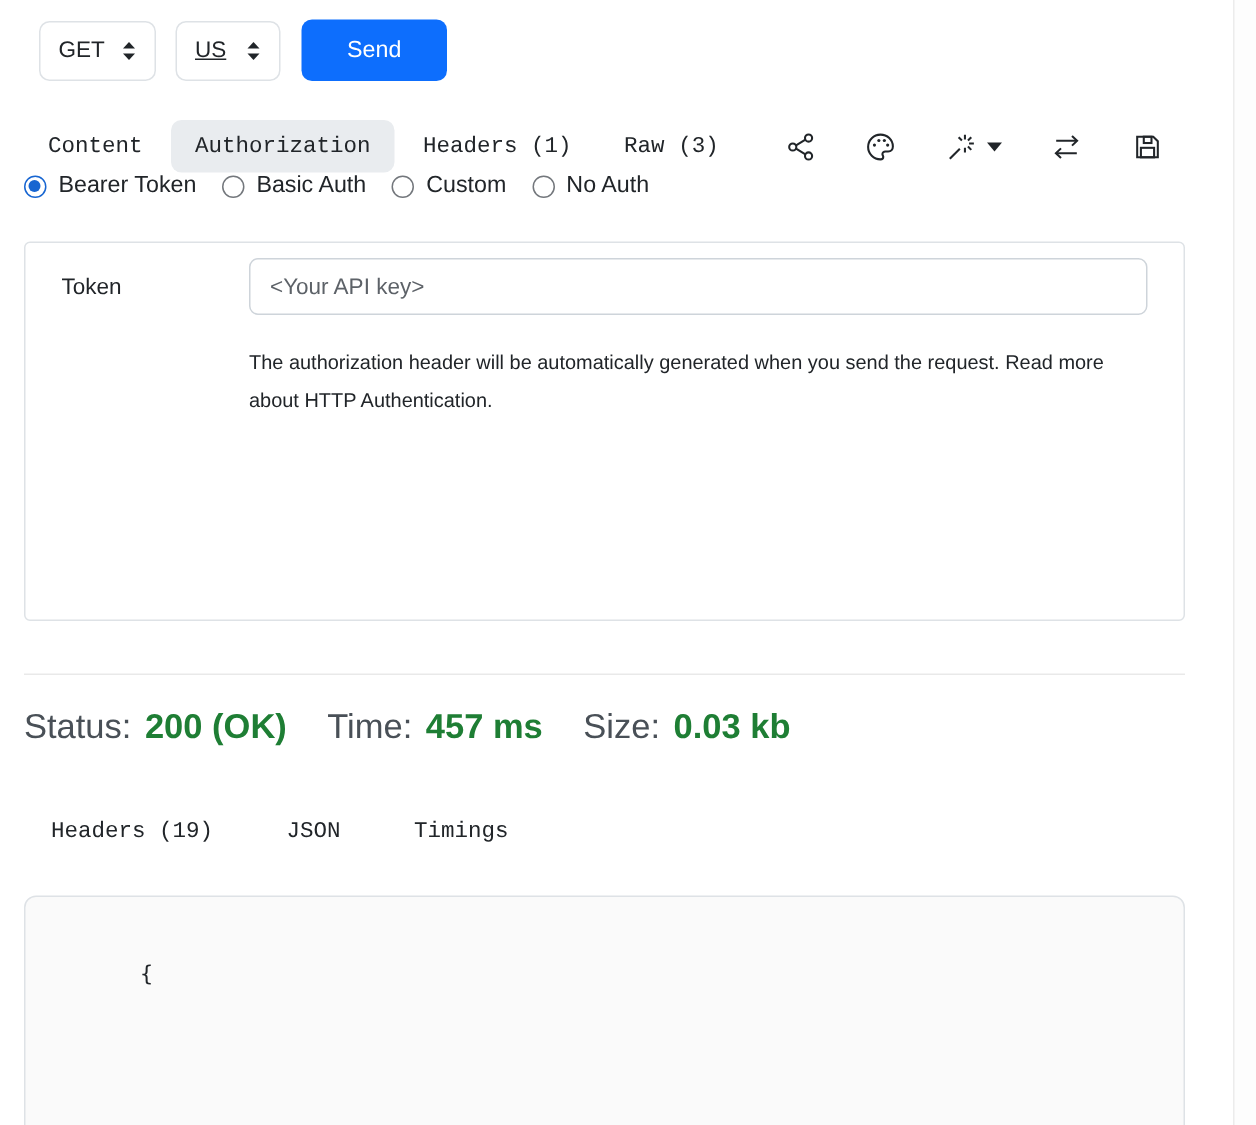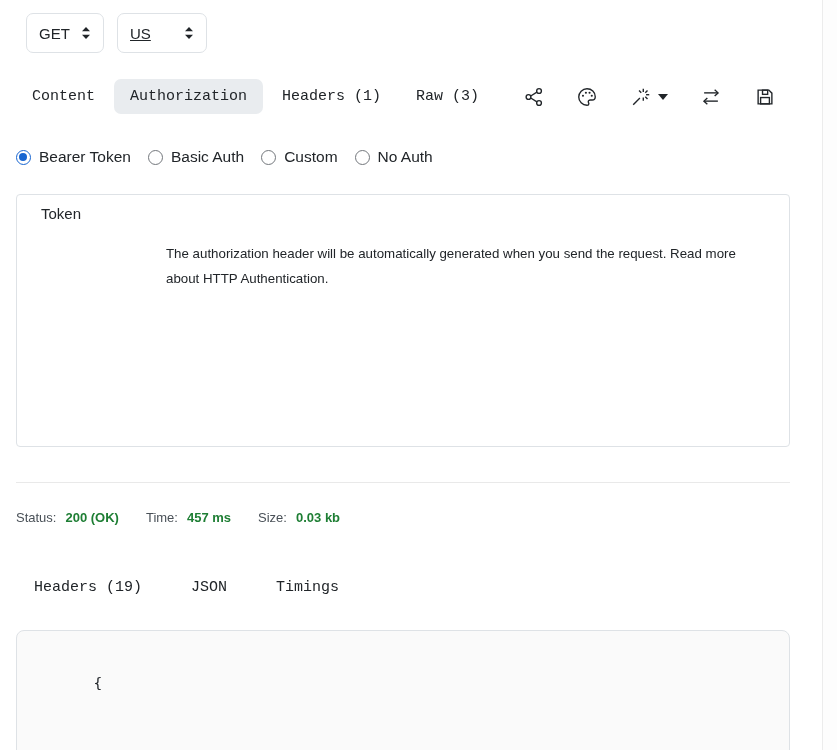--- a/index.html
+++ b/index.html
@@ -11,40 +11,40 @@
 
   
   .request-bar { display:flex; align-items:center; margin-top:13px; }
   .url-input { flex:1; height:42px; border:2px solid #8ab6f9; border-radius:9px;
     box-shadow:0 0 0 3px rgba(13,110,253,.16); padding:0 14px; font-size:15px;
     color:#343a40; outline:none; font-family:inherit; background:#fff; }
   .select { display:flex; align-items:center; justify-content:space-between;
     height:40px; border:1px solid #dee2e6; border-radius:7px; background:#fff;
     padding:0 12px; cursor:pointer; }
   .select-method { width:78px; margin-left:10px; }
-  .select-region { width:90px; margin-left:13px;text-decoration:underline; }
+  .select-region { width:70px; margin-left:13px;text-decoration:underline; }
   .select span { font-size:15px; color:#212529; }
   .send-btn { width:97px; height:41px; margin-left:14px; background:#0d6efd;
     color:#fff; border:none; border-radius:7px; font-size:15.5px; cursor:pointer;
     font-family:inherit; }
 
   
   .tabs-row { display:flex; align-items:center; justify-content:space-between; margin-top:26px; }
   .tabs { display:flex; align-items:center;font-family:Liberation Mono, monospace; }
   .tab { padding:9px 16px; font-size:15px; color:#212529; border-radius:7px;
     cursor:pointer; white-space:nowrap; margin-right:3px; }
   .tab.active { background:#e9ecef; }
   .icon-group { display:flex; align-items:center; gap:31px; padding-right:14px; }
   .icon-btn { display:flex; align-items:center; cursor:pointer; }
   .icon-btn svg { display:block; }
   .caret-down { width:0; height:0; border-left:5px solid transparent;
     border-right:5px solid transparent; border-top:6px solid #212529; margin-left:5px; }
 
   
-  .auth-options { display:flex; align-items:center; margin-top:34px; }
+  .auth-options { display:flex; align-items:center; }
   .radio-option { display:flex; align-items:center; margin-right:17px; cursor:pointer; }
   .radio { width:15px; height:15px; border-radius:50%; border:1.5px solid #73777c;
     background:#fff; margin-right:8px; position:relative; flex:0 0 auto; }
   .radio.checked { border-color:#1765d1; }
   .radio.checked::after { content:""; position:absolute; left:2px; top:2px;
     width:8px; height:8px; border-radius:50%; background:#1765d1; }
   .radio-option span.lbl { font-size:15.5px; }
 
   
   .token-panel { margin-top:28px; height:253px; border:1px solid #dee2e6;
@@ -53,21 +53,21 @@
   .token-label { width:125px; font-size:15px; color:#212529; flex:0 0 auto; }
   .token-input { flex:1; height:38px; border:1px solid #ced4da; border-radius:6px;
     padding:0 13px; font-size:15px; font-family:inherit; color:#212529; outline:none; }
   .token-input::placeholder { color:#5d6268; opacity:1; }
   .help { margin:19px 0 0 125px; max-width:600px; font-size:13.3px;
     line-height:25px; color:#212529; }
 
   hr.divider { border:none; border-top:1px solid #e9e9e9; margin-top:35px; }
 
   
-  .status-row { margin-top:21px; font-size:13px; line-height:27px; display:flex; align-items:baseline; }
+  .status-row { margin-top:21px; font-size:23px; line-height:27px; display:flex; align-items:baseline; }
   .s-label { color:#495057; margin-right:9px; }
   .s-value { color:#1e7e34; font-weight:bold; margin-right:27px; }
 
   
   .response-tabs { margin-top:37px; }
   .response-tabs .tab { padding:11px 18px; border-radius:8px; margin-right:13px; }
 
   
   .code-panel { margin-top:23px; min-height:120px; border:1px solid #dee2e6;
     border-radius:8px; background:#fafafa; padding:15px 24px; }
@@ -87,20 +87,21 @@
           <path d="M1 8.7 H9 L5 13 Z" fill="#212529"></path>
       </svg>
     </div>
     <div class="select select-region">
       <span>US</span>
       <svg width="10" height="14" viewBox="0 0 10 14">
         <path d="M5 1 L9 5.3 H1 Z" fill="#212529"></path>
           <path d="M1 8.7 H9 L5 13 Z" fill="#212529"></path>
       </svg>
     </div>
+    <button class="send-btn">Send</button>
   </div>
 
   <div class="tabs-row">
     <div class="tabs">
       <div class="tab">Content</div>
       <div class="tab active">Authorization</div>
       <div class="tab">Headers (1)</div>
       <div class="tab">Raw (3)</div>
     </div>
     <div class="icon-group">
@@ -167,20 +168,21 @@
     </label>
     <label class="radio-option">
       <span class="radio"></span>
       <span class="lbl">No Auth</span>
     </label>
   </div>
 
   <div class="token-panel">
     <div class="token-row">
       <div class="token-label">Token</div>
+      <input class="token-input" placeholder="&lt;Your API key&gt;" style="">
     </div>
     <p class="help">The authorization header will be automatically generated when you send the request. Read more about HTTP Authentication.</p>
   </div>
 
   <hr class="divider">
 
   <div class="status-row">
     <span class="s-label">Status:</span>
     <span class="s-value">200 (OK)</span>
     <span class="s-label">Time:</span>

